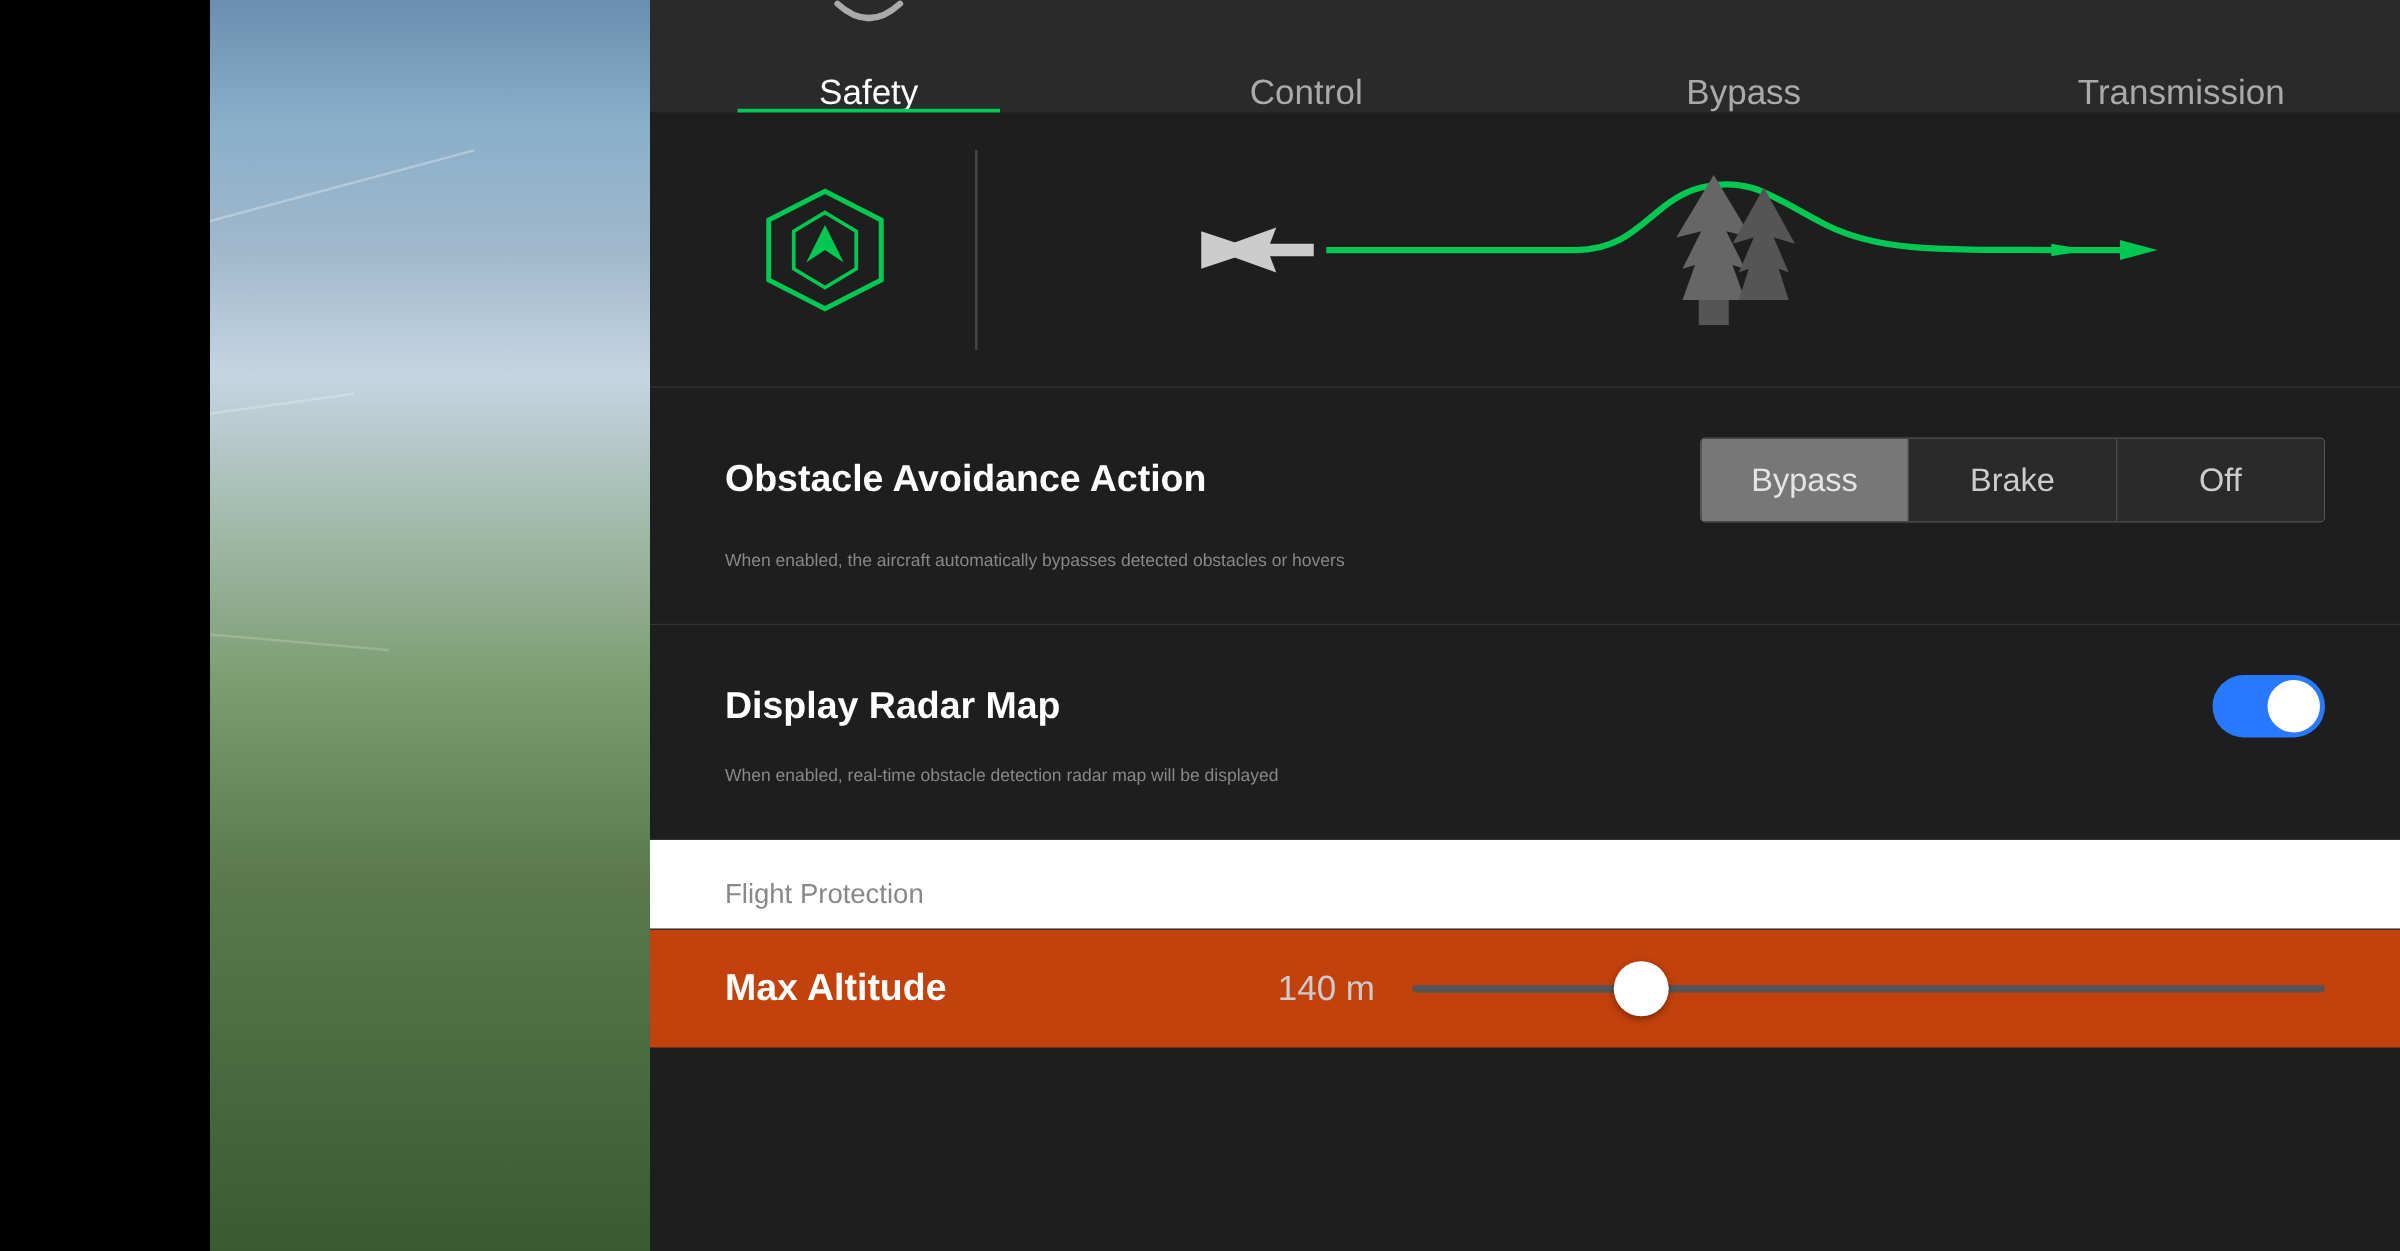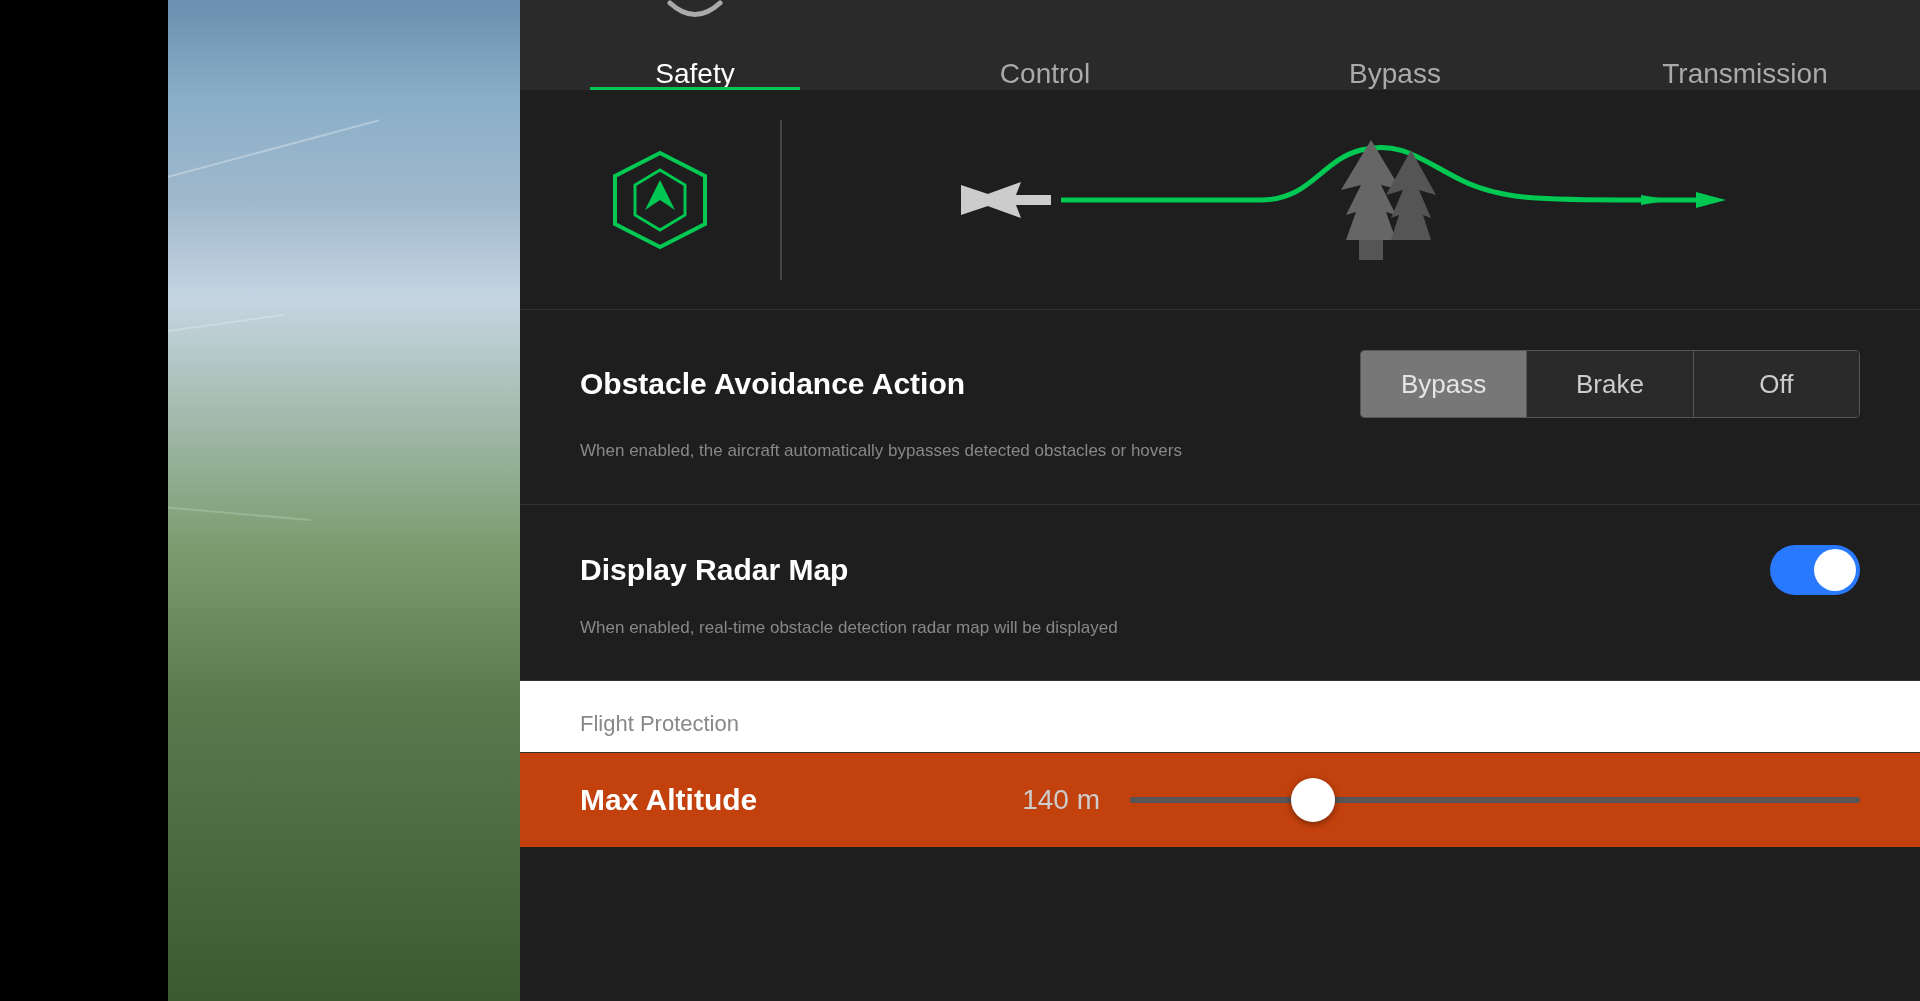--- a/index.html
+++ b/index.html
@@ -159,21 +159,21 @@
     }
 
     .setting-label {
       font-size: 30px;
       font-weight: 600;
       color: #fff;
     }
 
     .setting-description {
       margin-top: 20px;
-      font-size: 17px;
+      font-size: 14px;
       color: #888;
       line-height: 1.5;
     }
 
     
     .toggle-group {
       display: flex;
       border: 1px solid #555;
       border-radius: 4px;
       overflow: hidden;

